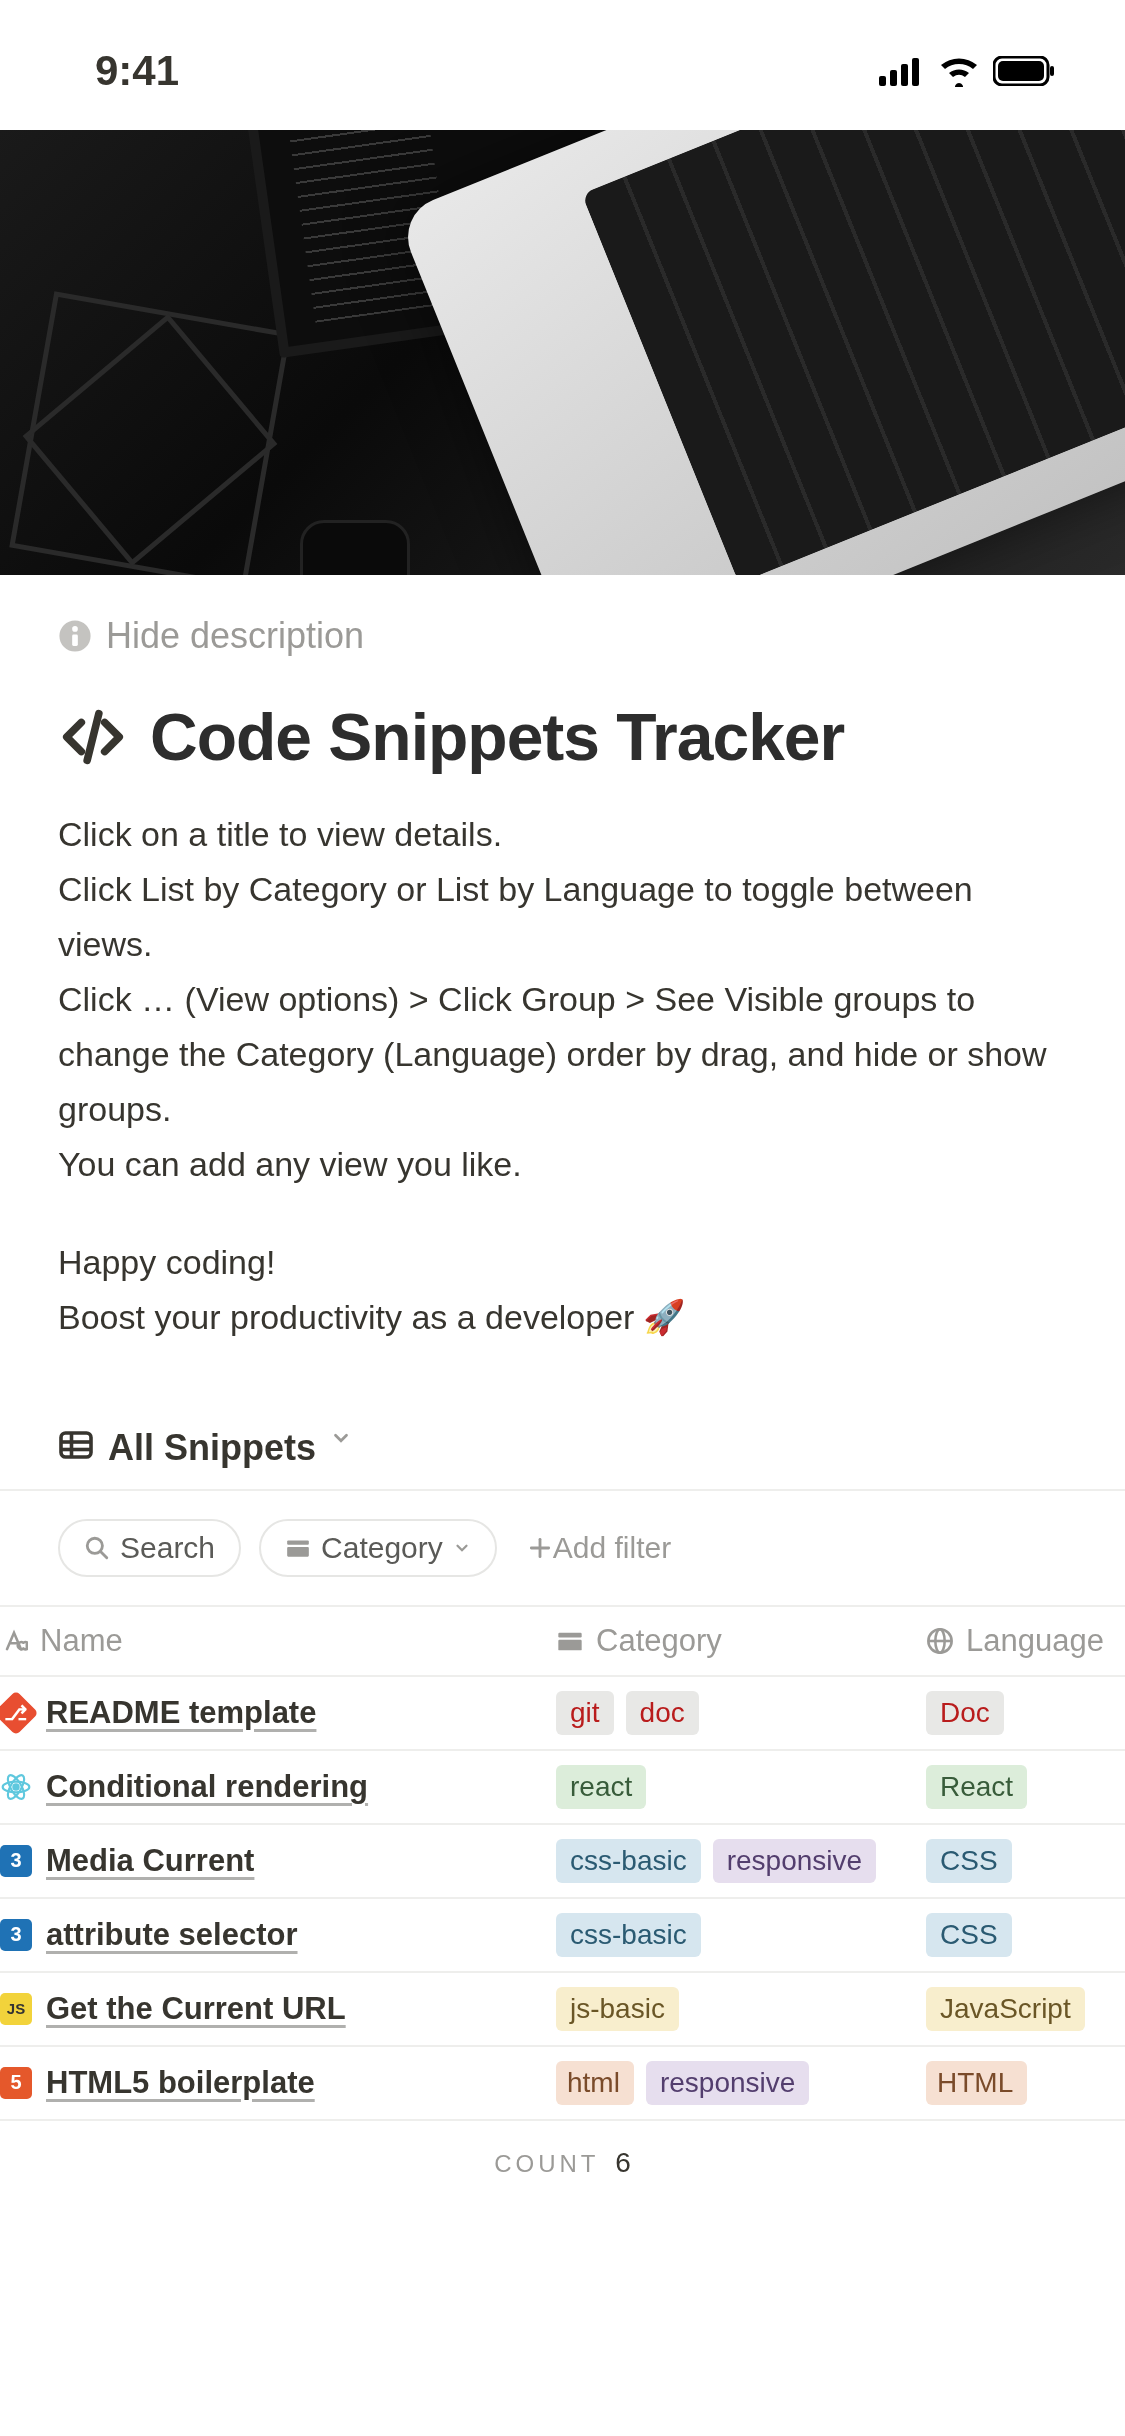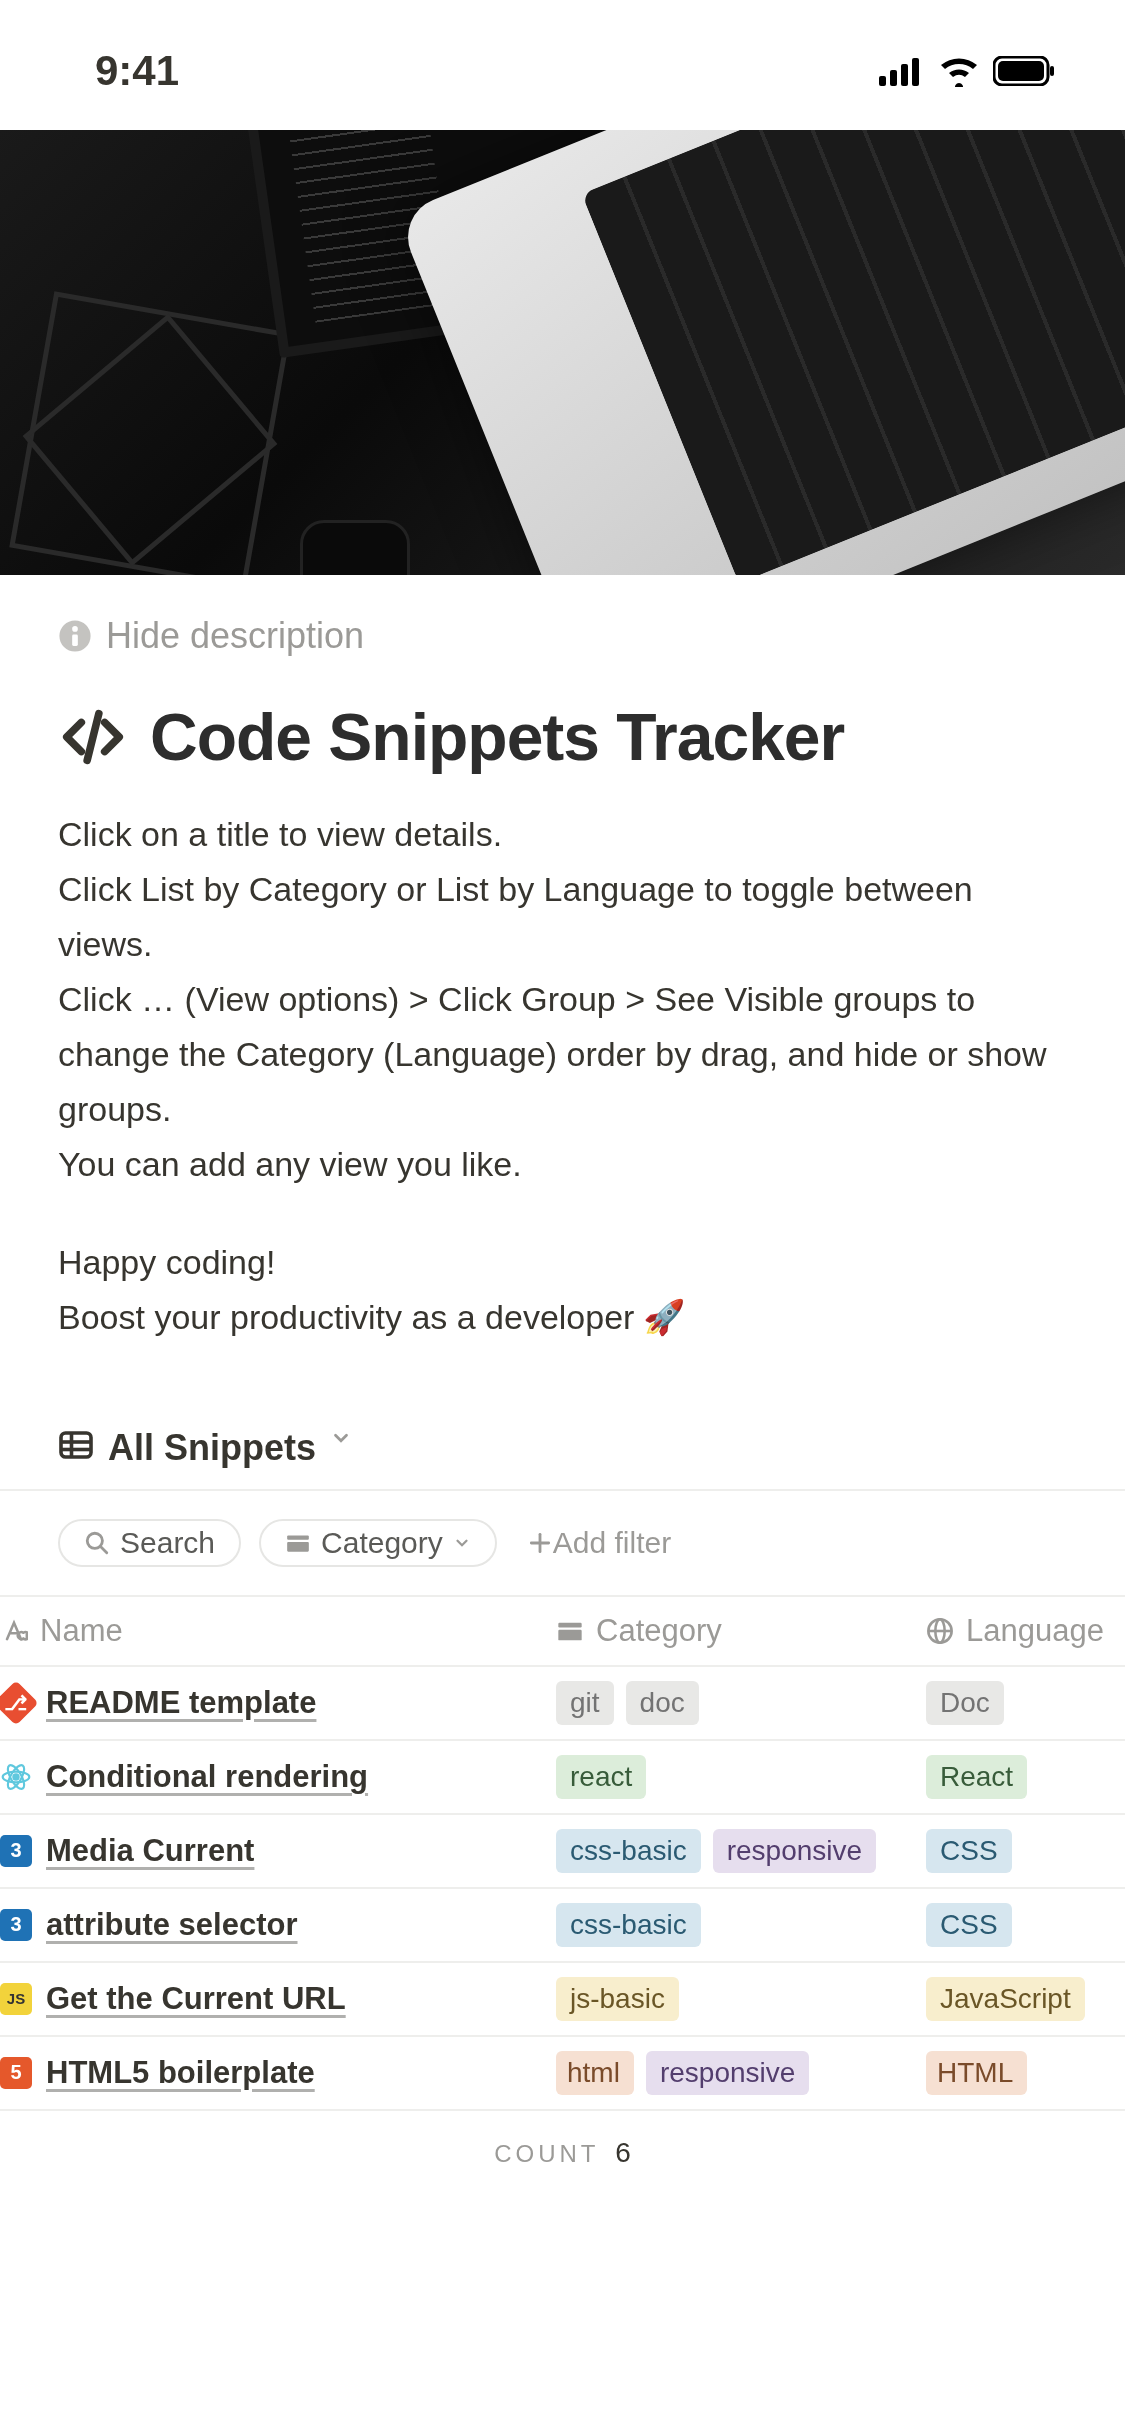--- a/index.html
+++ b/index.html
@@ -146,21 +146,21 @@
 .filter-bar {
   display: flex;
   align-items: center;
   gap: 18px;
   padding: 28px 0;
 }
 .pill {
   display: flex;
   align-items: center;
   gap: 10px;
-  height: 48px;
+  height: 58px;
   padding: 0 24px;
   border: 2px solid #e6e6e4;
   border-radius: 30px;
   background: #fff;
   color: #5a5a57;
   font-size: 30px;
   font-weight: 500;
 }
 .add-filter {
   display: flex;
@@ -212,21 +212,21 @@
 }
 
 .tags { display: flex; gap: 12px; flex-wrap: wrap; }
 .tag {
   padding: 6px 14px;
   border-radius: 6px;
   font-size: 28px;
   font-weight: 500;
   white-space: nowrap;
 }
-.tag-gray   { background: #e8e8e6; color: #737373; }
+.tag-gray   { background: #e8e8e6; color: #b91c1c; }
 .tag-green  { background: #dcedda; color: #385c3a; }
 .tag-blue   { background: #d6e6ef; color: #2a5a72; }
 .tag-purple { background: #e6deee; color: #533e6e; }
 .tag-yellow { background: #f8eecd; color: #6a5626; }
 .tag-orange { background: #f6e0d2; color: #7a4b2a; padding-left: 11px; }
 
 .count-row {
   text-align: center;
   padding: 26px 0;
   color: #37352f;

